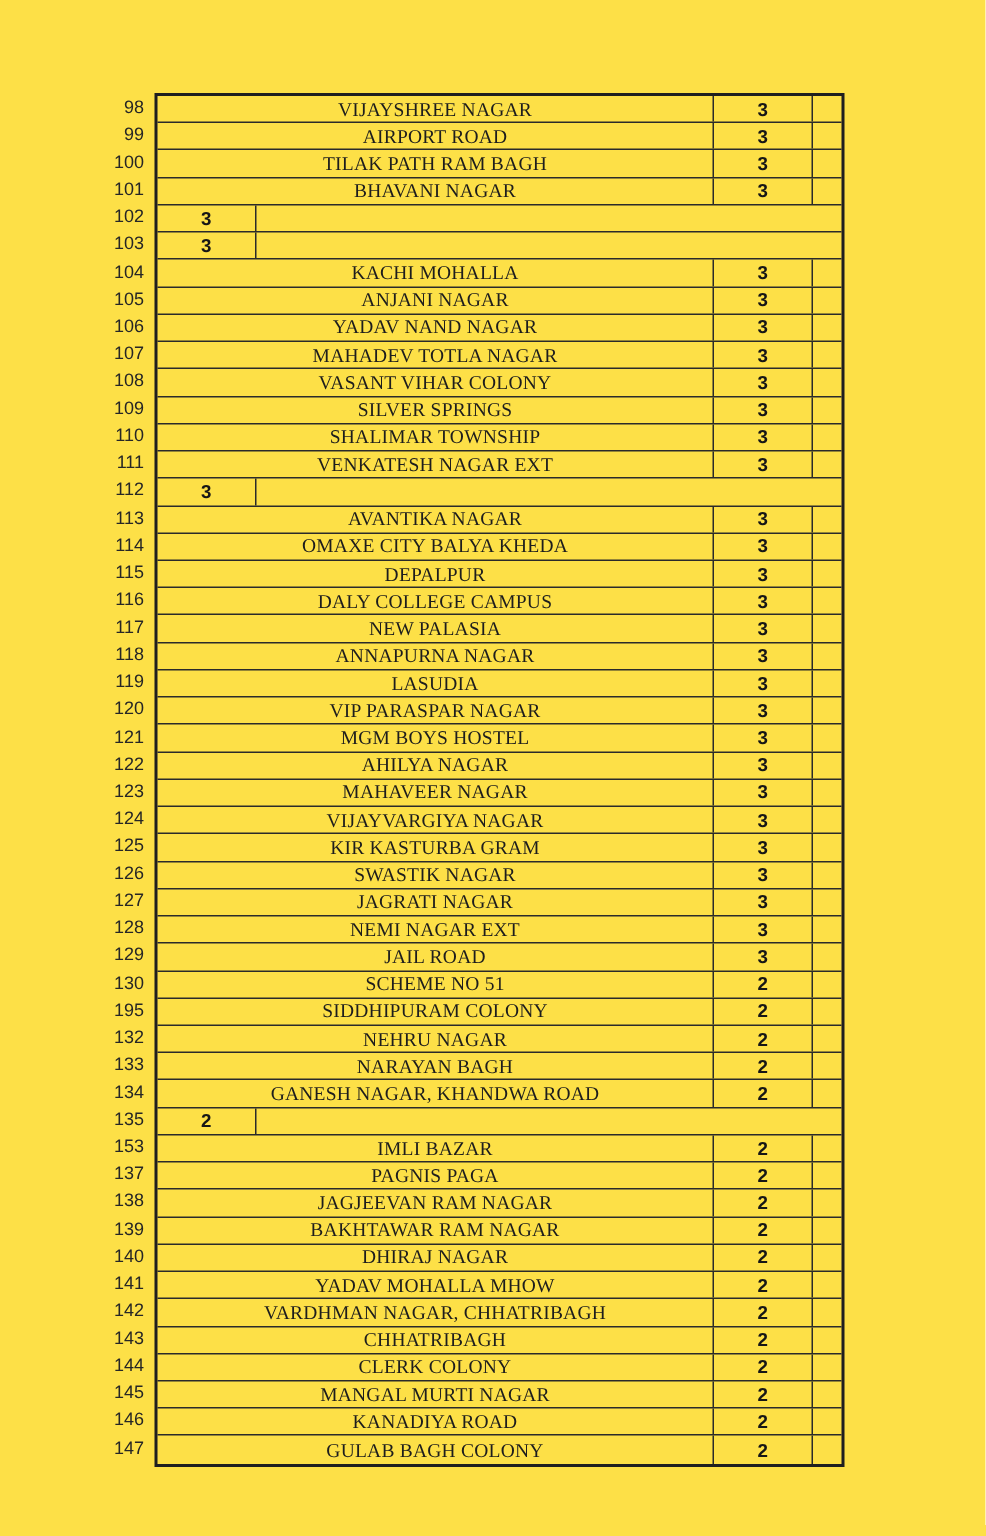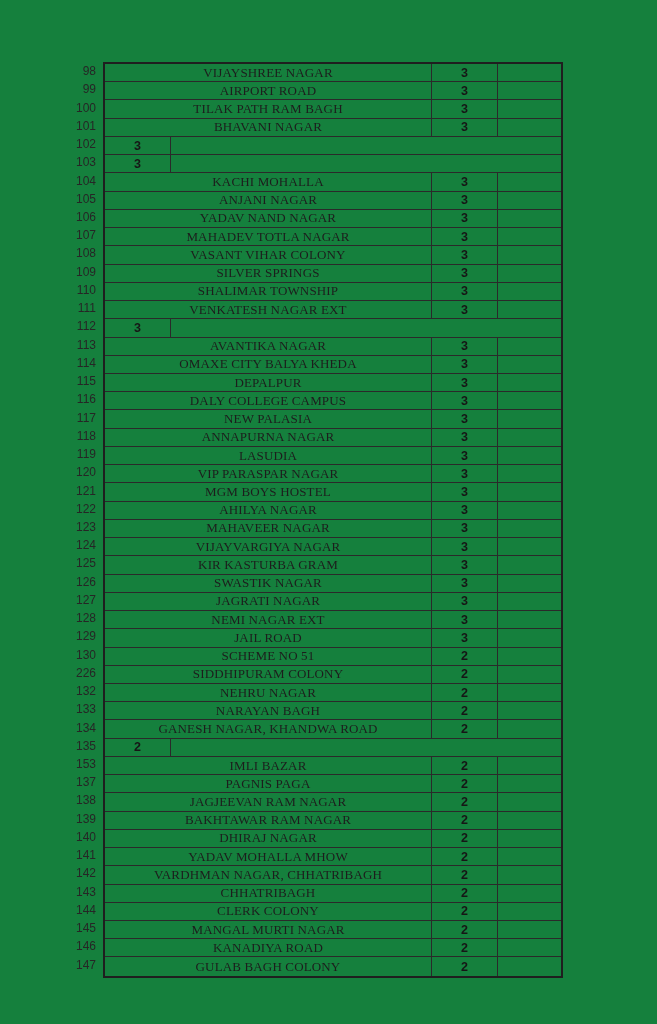--- a/index.html
+++ b/index.html
@@ -6,21 +6,21 @@
   html, body {
     width: 657px; height: 1024px;
     background: #ffffff;
     font-family: "Liberation Serif", serif;
     color: #1c1c1c;
     overflow: hidden;
   }
   .page {
     position: relative;
     width: 657px; height: 1024px;
-    background: #15803d;
+    background: #fde047;
   }
   
   .numcol {
     position: absolute;
     left: 0; top: 62px;
     width: 100px;
   }
   .numcol .num {
     height: 18.24px;
     display: flex;
@@ -46,21 +46,21 @@
   .trow:last-child { border-bottom: none; }
   .cell {
     display: flex;
     align-items: center;
     justify-content: center;
     height: 100%;
     overflow: hidden;
     white-space: nowrap;
   }
   .cell.name {
-    width: 327px;
+    width: 371px;
     border-right: 1.6px solid #2a2a2a;
     font-family: "Liberation Serif", serif;
     font-size: 13px;
     letter-spacing: 0.15px;
     color: #1d1d1d;
     text-align: right;
   }
   .cell.val {
     width: 66px;
     border-right: 1.6px solid #2a2a2a;
@@ -138,21 +138,21 @@
     <div class="num">126</div>
 
     <div class="num">127</div>
 
     <div class="num">128</div>
 
     <div class="num">129</div>
 
     <div class="num">130</div>
 
-    <div class="num">226</div>
+    <div class="num">195</div>
 
     <div class="num">132</div>
 
     <div class="num">133</div>
 
     <div class="num">134</div>
 
     <div class="num">135</div>
 
     <div class="num">153</div>

